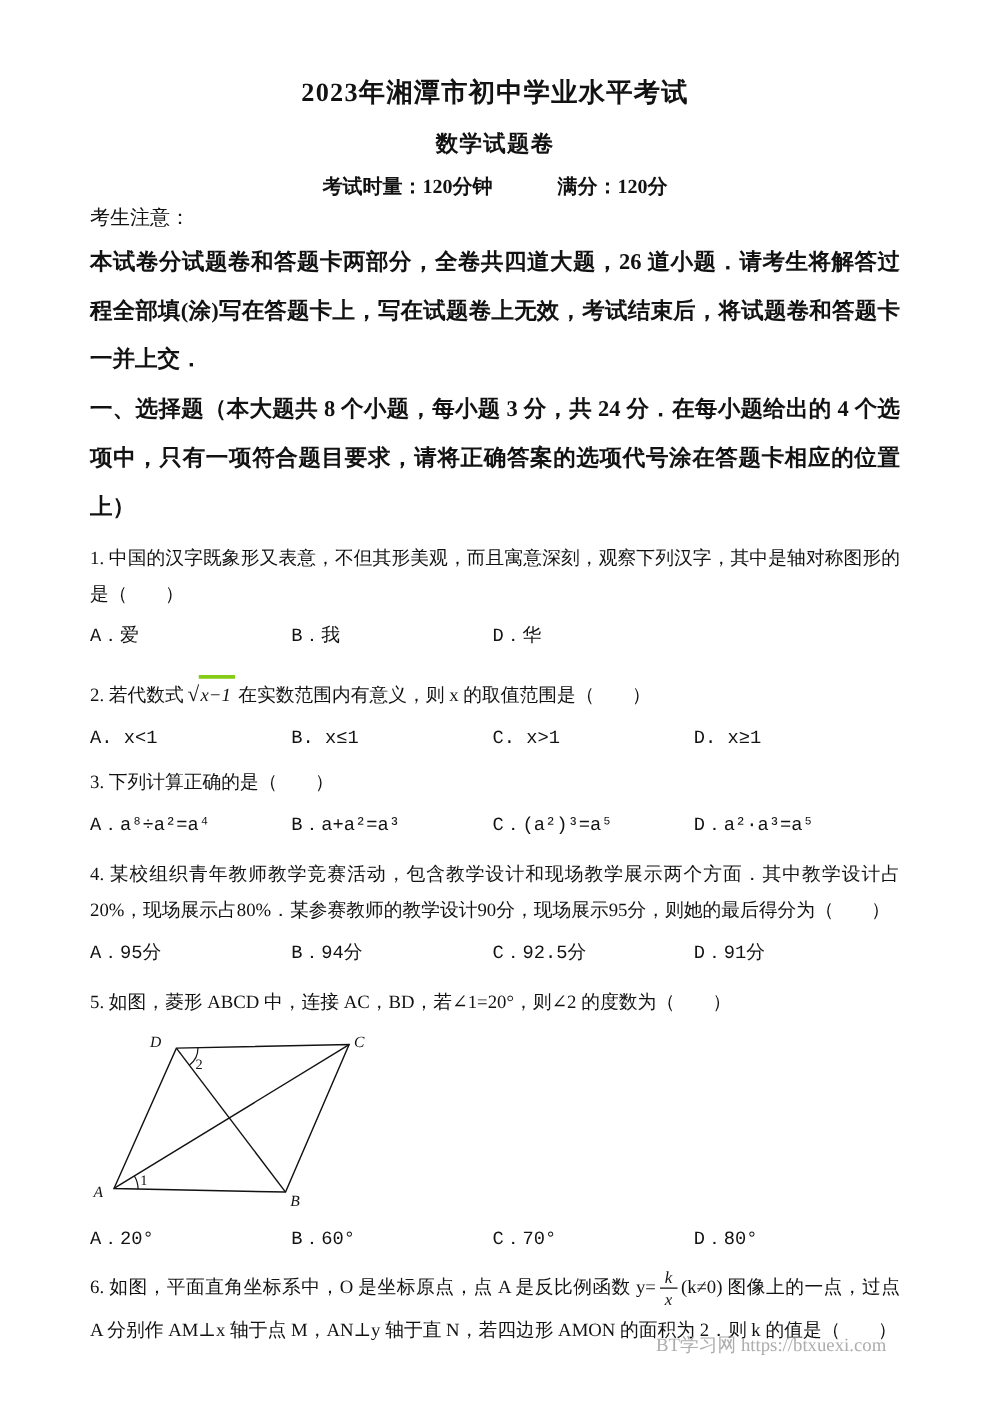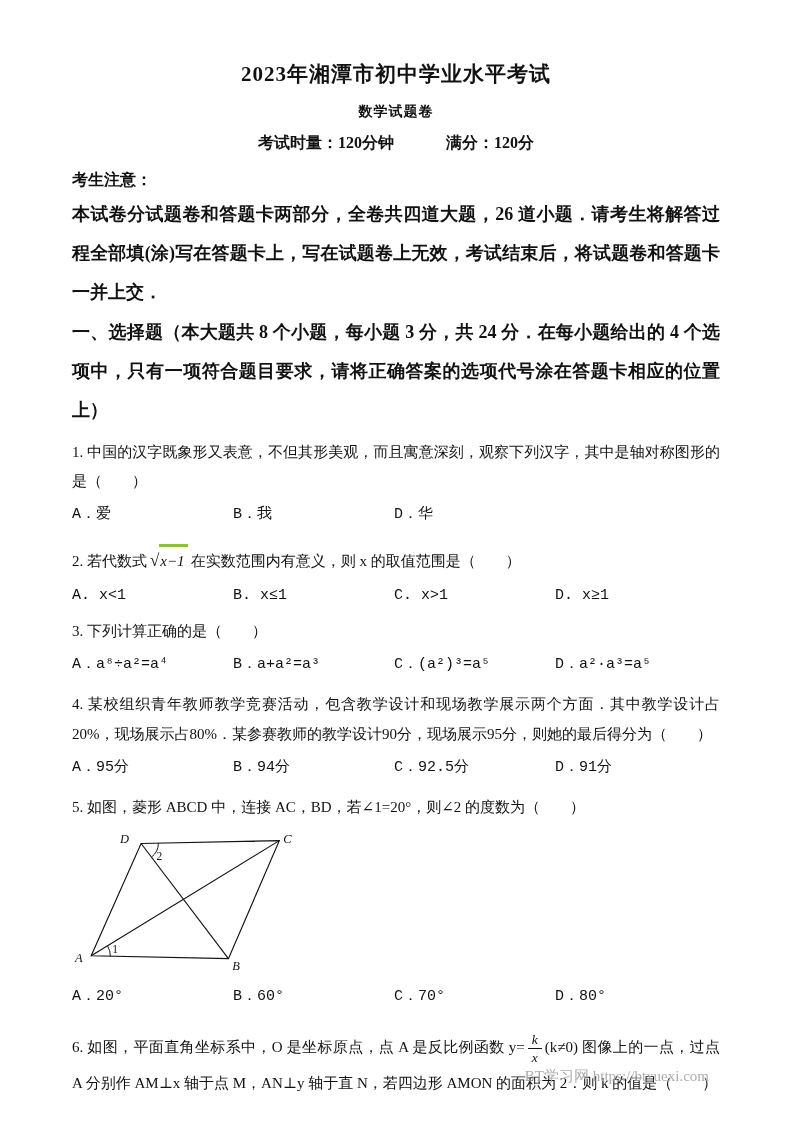--- a/index.html
+++ b/index.html
@@ -3,31 +3,31 @@
 <meta charset="utf-8">
 <style>
   * { margin:0; padding:0; box-sizing:border-box; }
   html,body { background:#ffffff; }
   .page {
     width:793px; height:1122px; background:#ffffff; position:relative;
     padding:60px 73px 0 72px; overflow:hidden;
     font-family:"Liberation Serif","DejaVu Serif",serif; color:#121212;
   }
   .title { text-align:center; font-size:21px; font-weight:bold; letter-spacing:1px; }
-  .subtitle { text-align:center; font-size:14px; font-weight:bold; margin-top:15px; letter-spacing:1px; }
+  .subtitle { text-align:center; font-size:18px; font-weight:bold; margin-top:15px; letter-spacing:1px; }
   .meta { text-align:center; font-size:16px; font-weight:bold; margin-top:12px; }
   .meta-gap { display:inline-block; width:52px; }
-  .notice-label { font-size:16px; font-weight:bold; margin-top:11px; line-height:1.9; }
+  .notice-label { font-size:16px; font-weight:normal; line-height:1.9; }
   .para-bold { font-size:18px; font-weight:bold; line-height:2.15; text-align:justify; }
   .stem { font-size:15px; line-height:1.95; text-align:justify; }
   .q { margin-top:8px; }
   .q2 { margin-top:16px; }
   .q4 { margin-top:12px; }
   .q5 { margin-top:12px; }
-  .q6 { margin-top:20px; }
+  .q6 { margin-top:8px; }
   .q6 .stem { line-height:2.3; }
   .options { display:flex; font-size:15px; margin-top:5px; line-height:1.8; }
   .opt { width:161px; flex-shrink:0;font-family:Liberation Mono, monospace; }
   .opt:last-child { width:auto; }
   
   .radical { display:inline-block; white-space:nowrap; margin:0 3px; }
   .rad-sign { font-size:17px; }
   .rad-body { display:inline-block; border-top:3px solid #84cc16; padding:0 3px 0 1px; font-style:italic; }
   
   .frac { display:inline-flex; flex-direction:column; align-items:center; vertical-align:middle;

